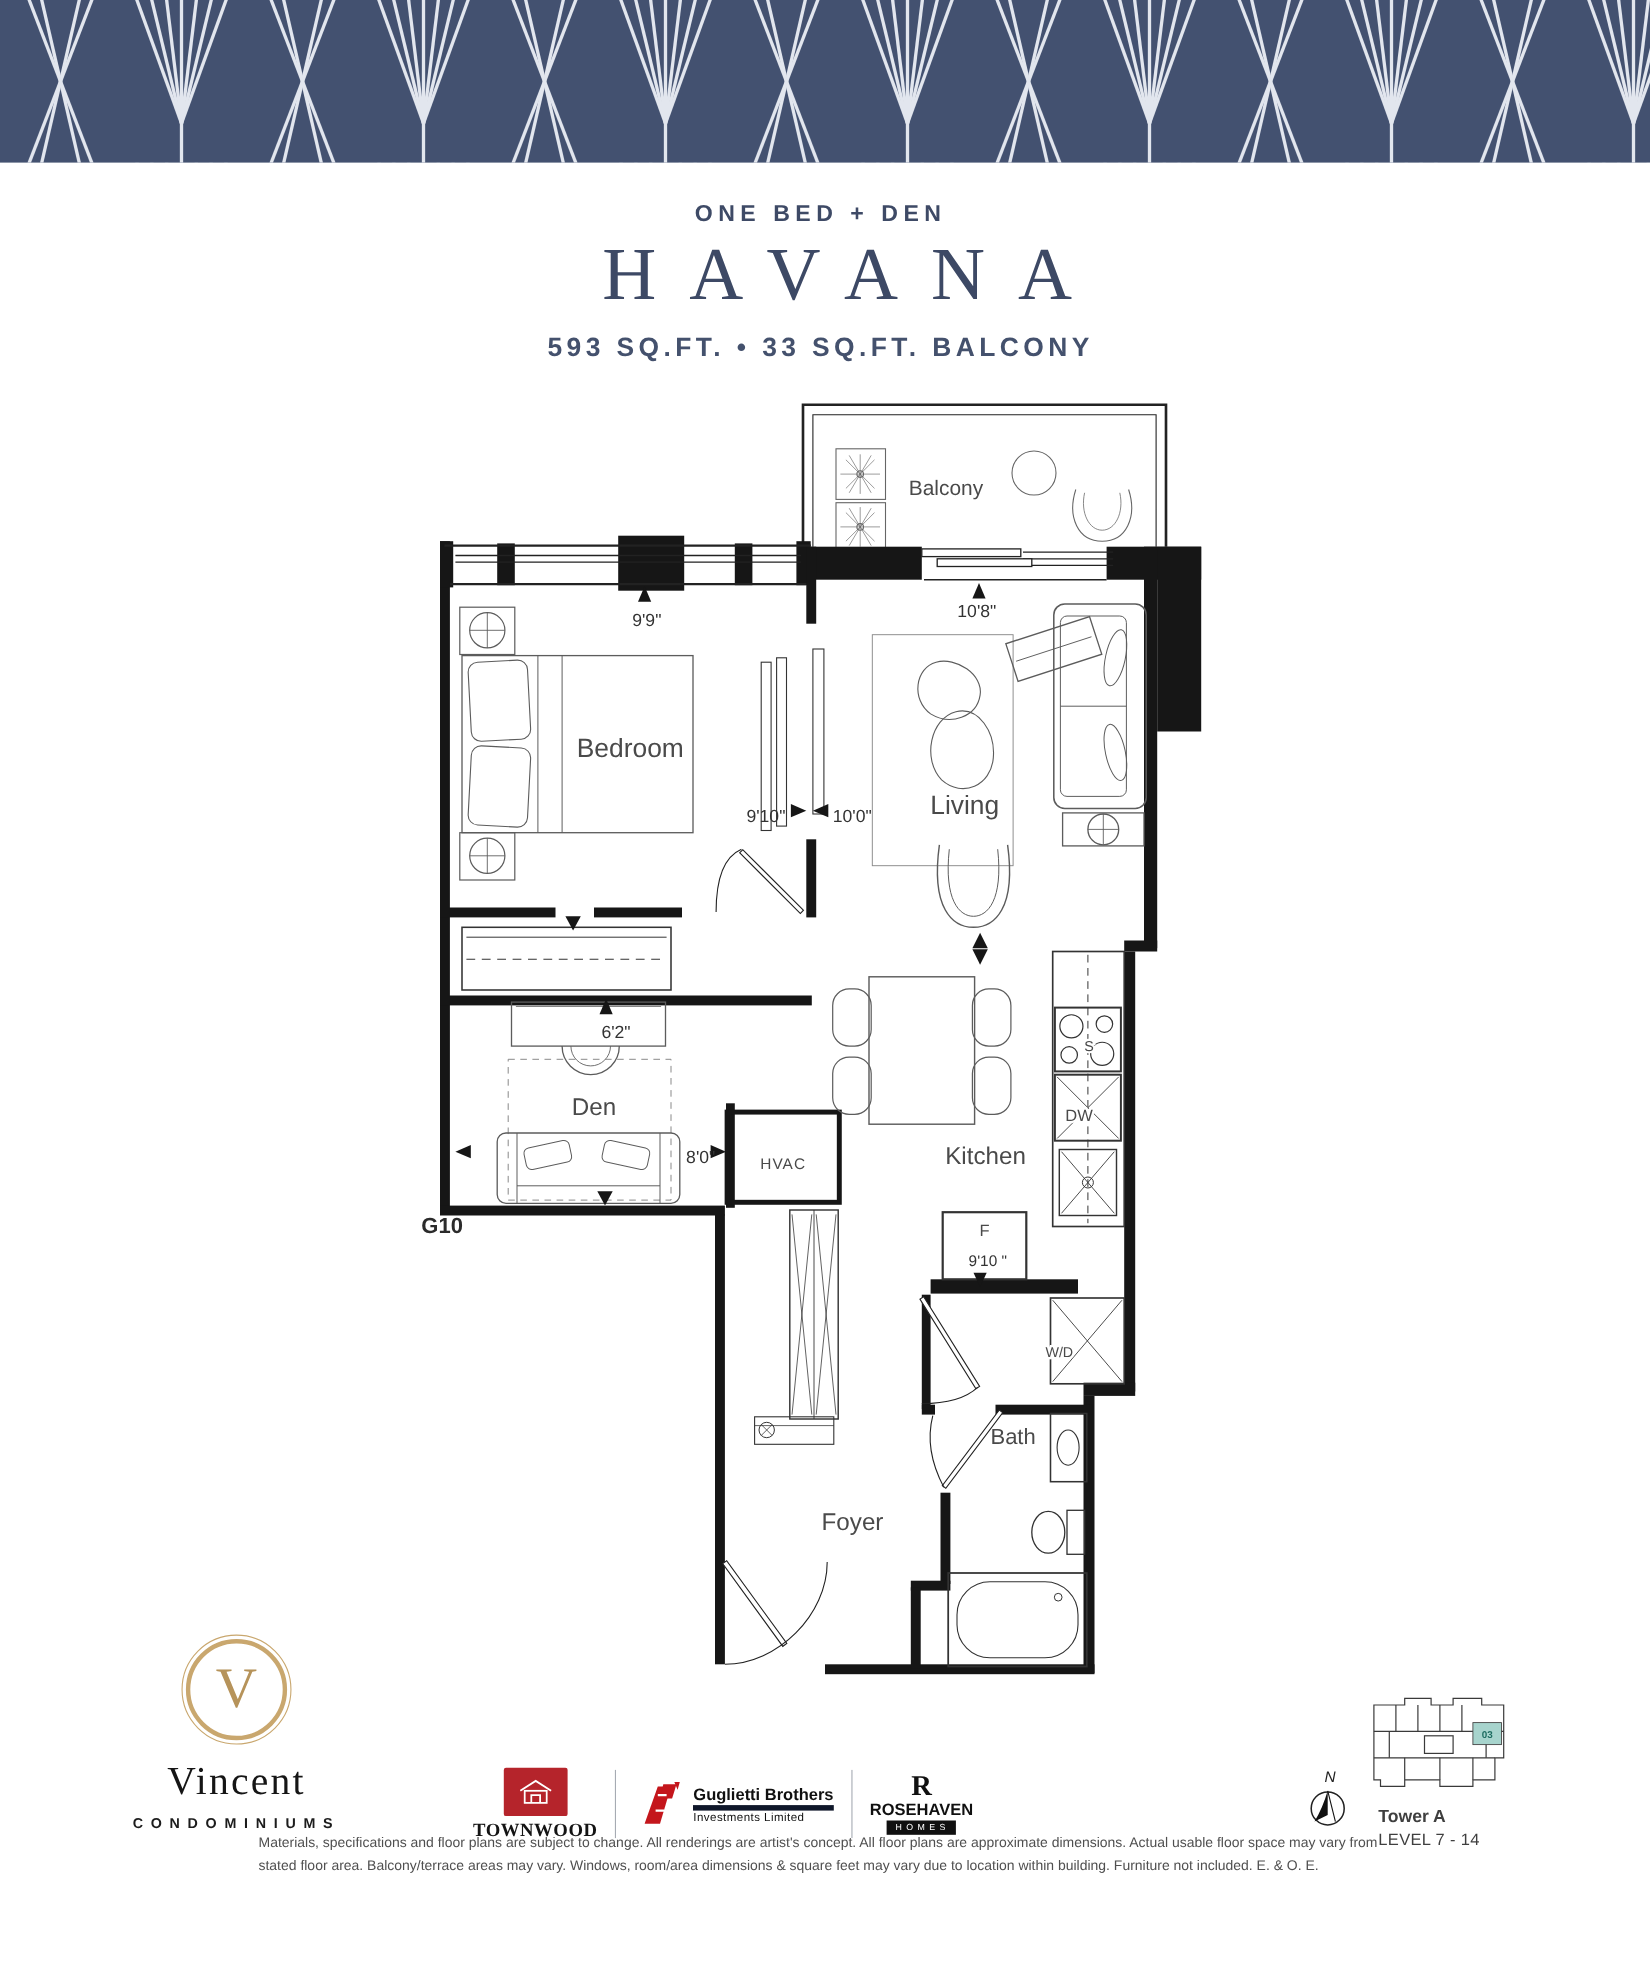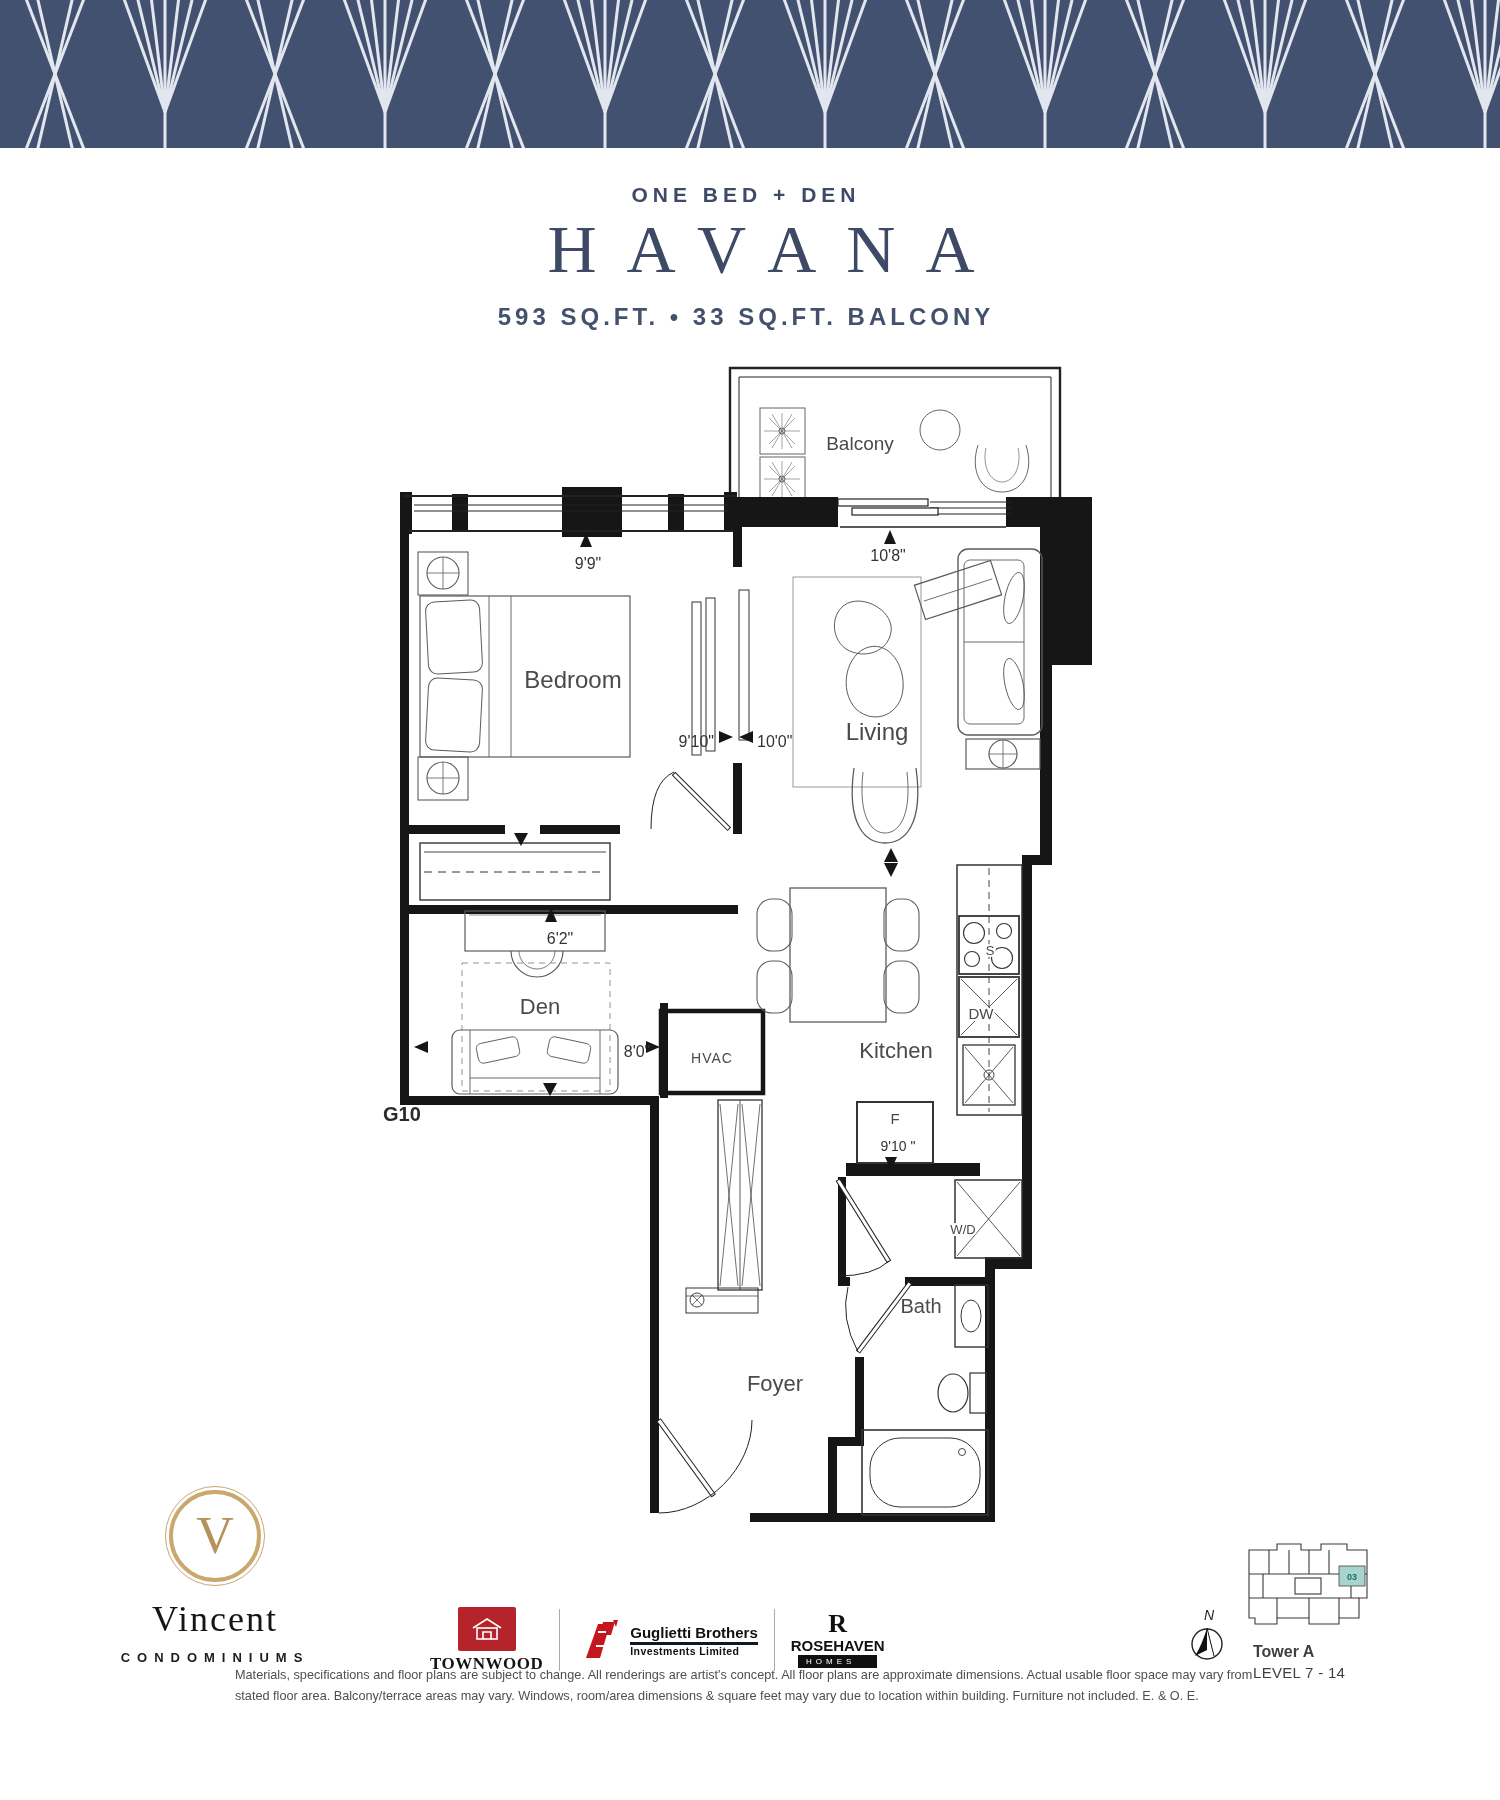--- a/index.html
+++ b/index.html
@@ -29,26 +29,26 @@
   .brand-sub{font-size:13px;font-weight:bold;letter-spacing:7px;color:#1c1c1c;margin-top:10px;}
   .builders{left:430px;top:1598px;width:590px;height:84px;display:flex;align-items:center;}
   .b-col{display:flex;flex-direction:column;align-items:center;}
   .tw-box{width:58px;height:44px;background:#b5242b;border-radius:2px;
           display:flex;align-items:center;justify-content:center;}
   .tw-name{font-family:"Liberation Serif",serif;font-weight:bold;font-size:17px;
            letter-spacing:.5px;color:#141414;margin-top:3px;}
   .vsep{width:1px;height:62px;background:#a6abb3;margin:0 16px;}
   .gb-row{display:flex;align-items:center;gap:10px;}
   .gb-l1{font-size:15px;font-weight:bold;color:#101010;}
-  .gb-l2{font-size:10.5px;font-weight:bold;color:#101010;letter-spacing:.4px;
-         border-top:3px solid #0f172a;margin-top:1px;}
+  .gb-l2{font-size:10.5px;font-weight:normal;color:#101010;letter-spacing:.4px;
+         border-top:5px solid #0f172a;margin-top:1px;}
   .rh-r{font-family:"Liberation Serif",serif;font-weight:bold;font-size:26px;color:#101010;line-height:.9;}
   .rh-name{font-size:15px;font-weight:700;color:#101010;margin-top:1px;}
   .rh-band{background:#101010;color:#fff;font-size:8px;letter-spacing:4px;
-           padding:2px 22px 2px 8px;margin-top:1px;}
+           padding:2px 6px 2px 8px;margin-top:1px;}
   .tower{left:1253px;top:1642px;color:#3f3f3f;line-height:1.3;}
   .tower-a{font-size:16px;font-weight:bold;}
   .tower-lv{font-size:15px;font-weight:normal;letter-spacing:.3px;}
   .disclaimer{top:1665px;left:50%;transform:translateX(-50%);width:1030px;
               font-size:12.7px;color:#4f4f4f;line-height:1.65;text-align:left;}
 </style>
 </head>
 <body>
 
 <svg class="abs header-band" width="1500" height="148" viewBox="0 0 1500 148">

